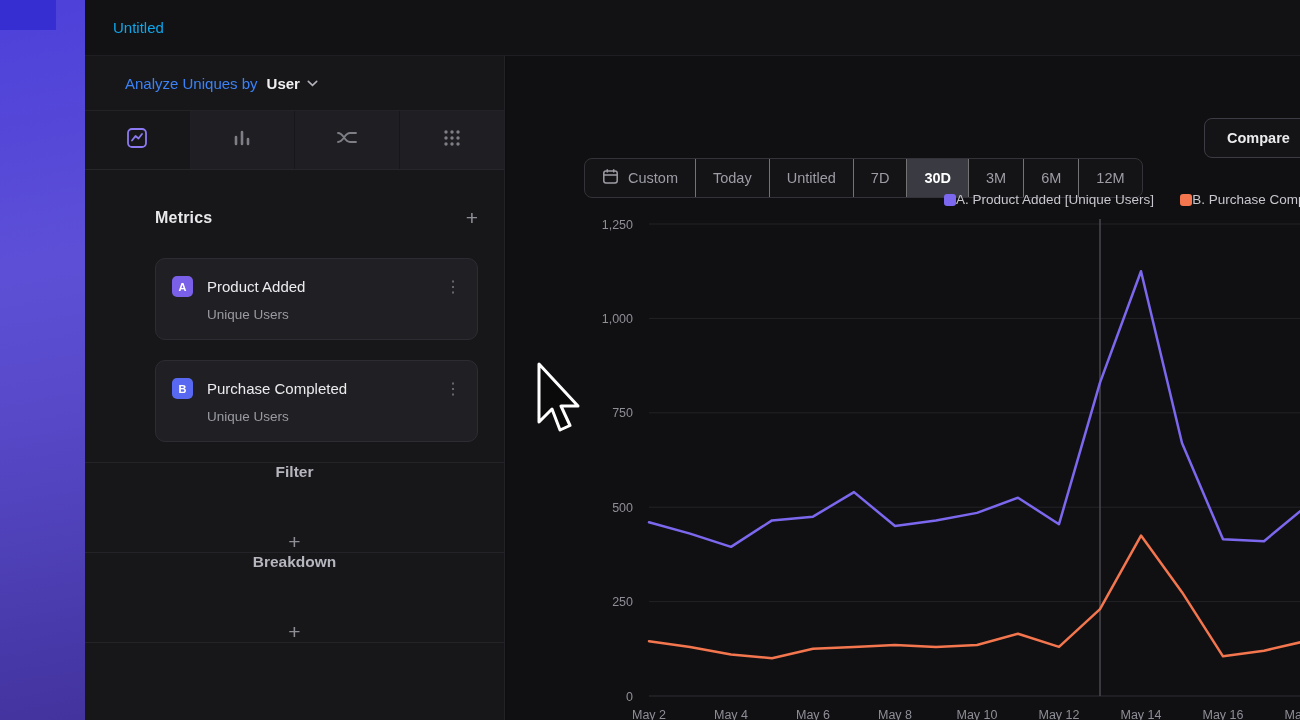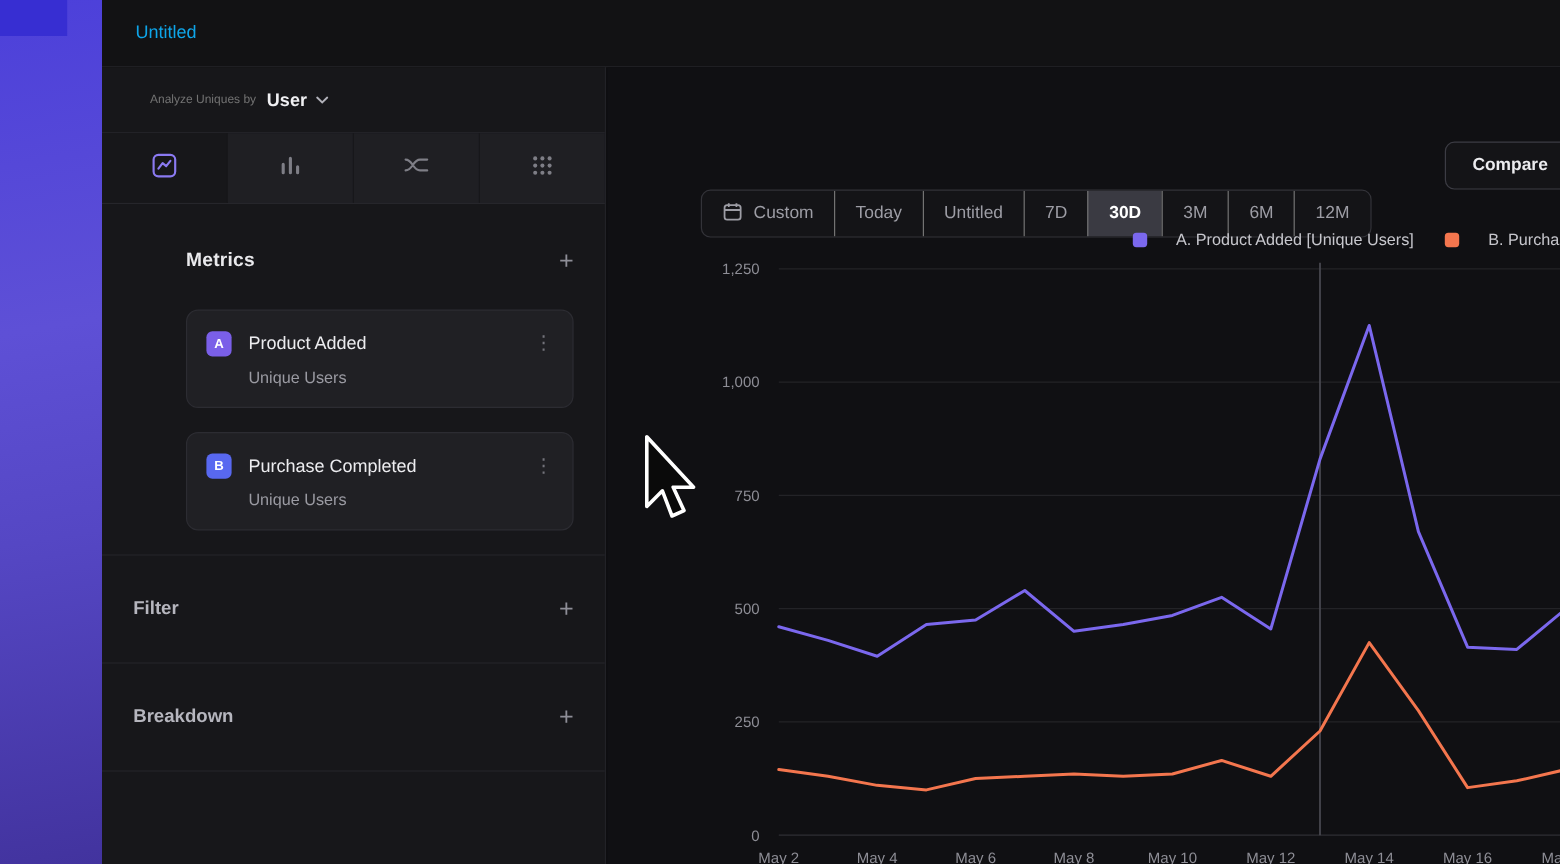--- a/index.html
+++ b/index.html
@@ -20,21 +20,21 @@
   .topbar { position:absolute; left:85px; top:0; width:1215px; height:56px;
     background:#121214; border-bottom:1px solid #1f1f23;
     display:flex; align-items:center; padding-left:28px; }
   .topbar-title { color:#0ea5e9; font-size:15px; }
 
   
   .sidebar { position:absolute; left:85px; top:56px; width:420px; height:664px;
     background:#17171a; border-right:1px solid #222227; }
   .analyze-row { height:55px; display:flex; align-items:center; padding-left:40px;
     border-bottom:1px solid #222227; }
-  .analyze-label { color:#737373; font-size:10px; }
+  .analyze-label { color:#3b82f6; font-size:15px; }
   .analyze-value { color:#f0f0f3; font-size:15px; font-weight:bold; margin-left:9px; }
   .chev { margin-left:7px; display:inline-flex; }
 
   .tabs { display:flex; height:59px; background:#1f1f23; border-bottom:1px solid #26262b; }
   .tab { flex:1; display:flex; align-items:center; justify-content:center;
     border-right:1px solid #17171a; cursor:pointer; }
   .tab:last-child { border-right:none; }
   .tab.active { background:#17171a; }
 
   .section { padding:0 26px;margin-left:44px; }
@@ -46,21 +46,21 @@
   .metric-card { background:#202024; border:1px solid #2c2c32; border-radius:10px;
     padding:17px 16px; margin-bottom:20px; }
   .metric-top { display:flex; align-items:center; gap:14px; }
   .badge { width:21px; height:21px; border-radius:5px; color:#fff; font-size:11px;
     font-weight:bold; display:flex; align-items:center; justify-content:center; flex:none; }
   .metric-name { color:#ececef; font-size:15px; flex:1; }
   .kebab { color:#73737b; font-size:16px; cursor:pointer; line-height:1; }
   .metric-sub { color:#9a9aa2; font-size:13.5px; margin:10px 0 0 35px; }
 
   .row-section { height:90px; display:flex; align-items:center; justify-content:space-between;
-    padding:0 26px; border-top:1px solid #232328; }
+    padding:0 26px; border-top:1px solid #232328;flex-direction:column; }
   .row-section.first { margin-top:16px; }
   .row-heading { color:#b6b6be; font-size:15.5px; font-weight:bold; }
   .end-divider { border-top:1px solid #232328; }
 
   
   .main { position:absolute; left:506px; top:56px; width:794px; height:664px; background:#101013; }
 
   .range-toolbar { position:absolute; left:78px; top:62px; height:40px;
     display:flex; align-items:stretch; border:1px solid #333339; border-radius:8px;
     overflow:hidden; background:#141417;margin-top:40px; }
@@ -68,21 +68,21 @@
     color:#9d9da5; font-size:14.5px; border-left:1px solid #737373; cursor:pointer; white-space:nowrap; }
   .range-btn:first-child { border-left:none; }
   .range-btn.selected { background:#3a3a42; color:#ffffff; font-weight:bold; }
 
   .compare-btn { position:absolute; left:698px; top:62px; height:40px; width:118px;
     border:1px solid #3c3c44; border-radius:8px; background:#141417;
     display:flex; align-items:center; padding:0 22px; color:#ececef;
     font-size:14.5px; font-weight:bold; cursor:pointer; }
 
   .legend { position:absolute; left:438px; top:136px; display:flex; gap:26px; white-space:nowrap; }
-  .legend-item { display:flex; align-items:center; gap:24px; color:#c7c7cd; font-size:13.5px; }
+  .legend-item { display:flex; align-items:center; gap:0; color:#c7c7cd; font-size:13.5px; }
   .swatch { width:12px; height:12px; border-radius:3px; flex:none; }
 
   #chart-svg { position:absolute; left:0; top:150px; }
   #chart-svg text { font-family:"Liberation Sans", sans-serif; }
   .gridline { stroke:#232327; stroke-width:1; }
   .axis-line { stroke:#2e2e34; stroke-width:1; }
   .marker-line { stroke:#47474f; stroke-width:1.5; }
   .tick-label { fill:#8e8e96; font-size:12.5px; }
 
   .cursor { position:absolute; left:536px; top:362px; pointer-events:none; }

